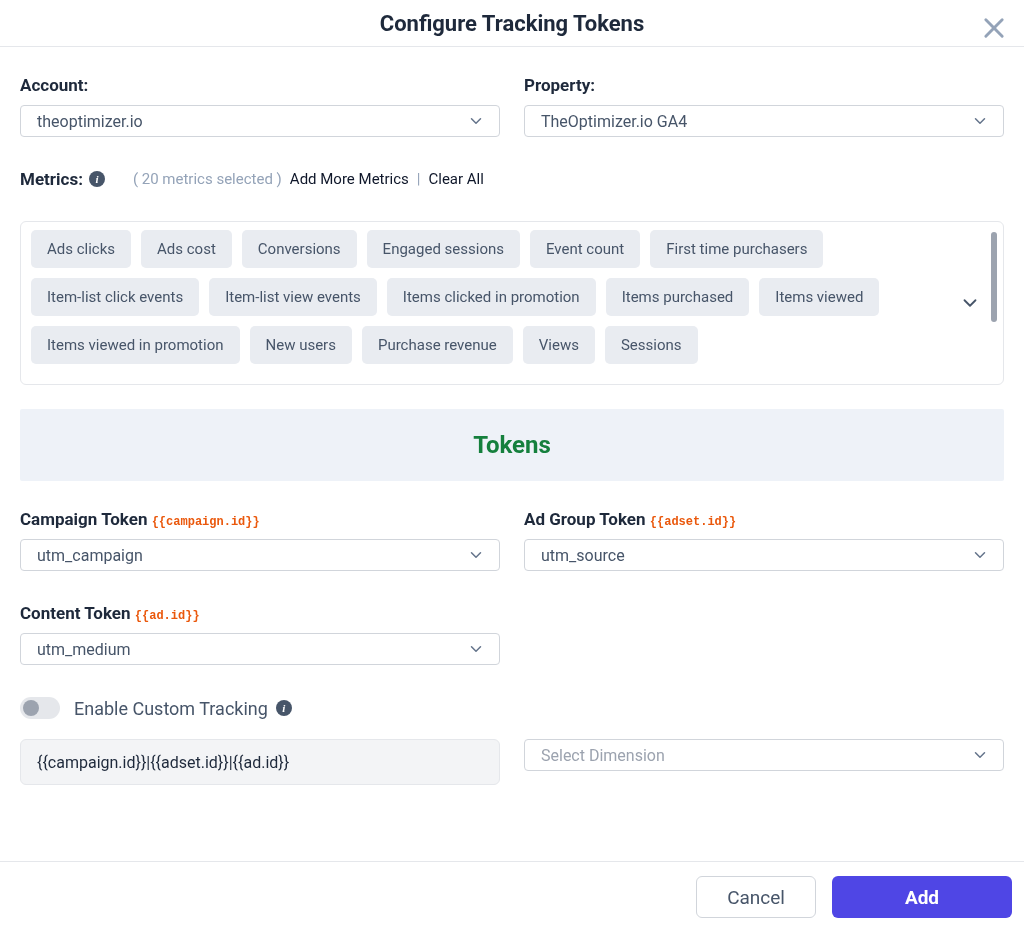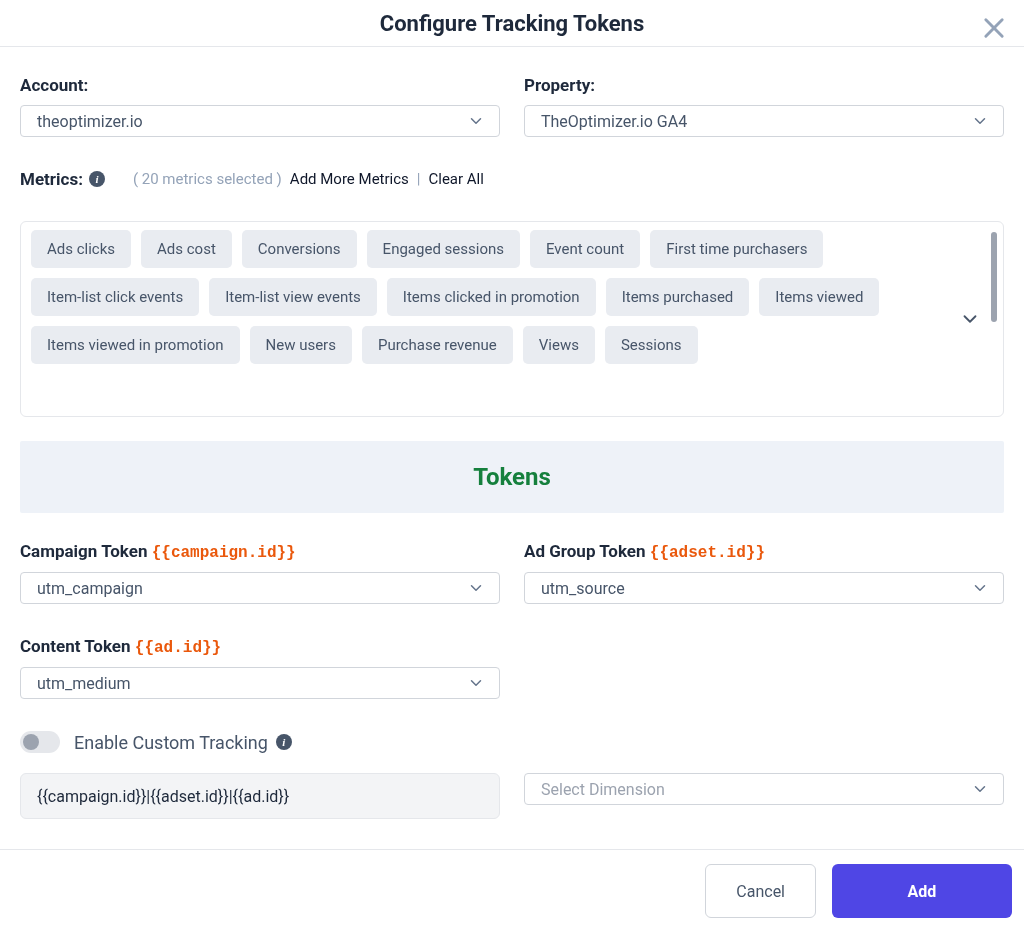--- a/index.html
+++ b/index.html
@@ -115,21 +115,21 @@
     }
     .separator {
       color: #94a3b8;
       font-size: 15px;
     }
     .metrics-box {
       border: 1px solid #e5e7eb;
       border-radius: 6px;
       padding: 8px 56px 8px 10px;
       position: relative;
-      height: 196px;
+      height: 164px;
       overflow: hidden;
       margin-top: 32px;
     }
     .metrics-chips {
       display: flex;
       flex-wrap: wrap;
       gap: 10px;
       align-content: flex-start;
     }
     .chip {
@@ -178,21 +178,21 @@
     }
     .token-label {
       font-size: 17px;
       font-weight: 700;
       color: #1e293b;
       margin-bottom: 10px;
     }
     .token-code {
       font-family: "SFMono-Regular", Consolas, "Liberation Mono", Menlo, monospace;
       color: #ea580c;
-      font-size: 16px;
+      font-size: 12px;
       font-weight: 700;
       text-align: center;
     }
     .custom-row {
       display: flex;
       align-items: center;
       gap: 14px;
       margin: 12px 0 20px 0;
     }
     .toggle {
@@ -237,23 +237,23 @@
       left: 0;
       right: 0;
       border-top: 1px solid #e5e7eb;
       padding: 14px 12px;
       display: flex;
       justify-content: flex-end;
       gap: 16px;
       background: #fff;
     }
     .btn {
-      height: 54px;
+      height: 42px;
       border-radius: 6px;
-      font-size: 16px;
+      font-size: 19px;
       padding: 0 42px;
       cursor: pointer;
       display: inline-flex;
       align-items: center;
       justify-content: center;
       border: 1px solid transparent;
     }
     .btn-secondary {
       background: #fff;
       color: #475569;

